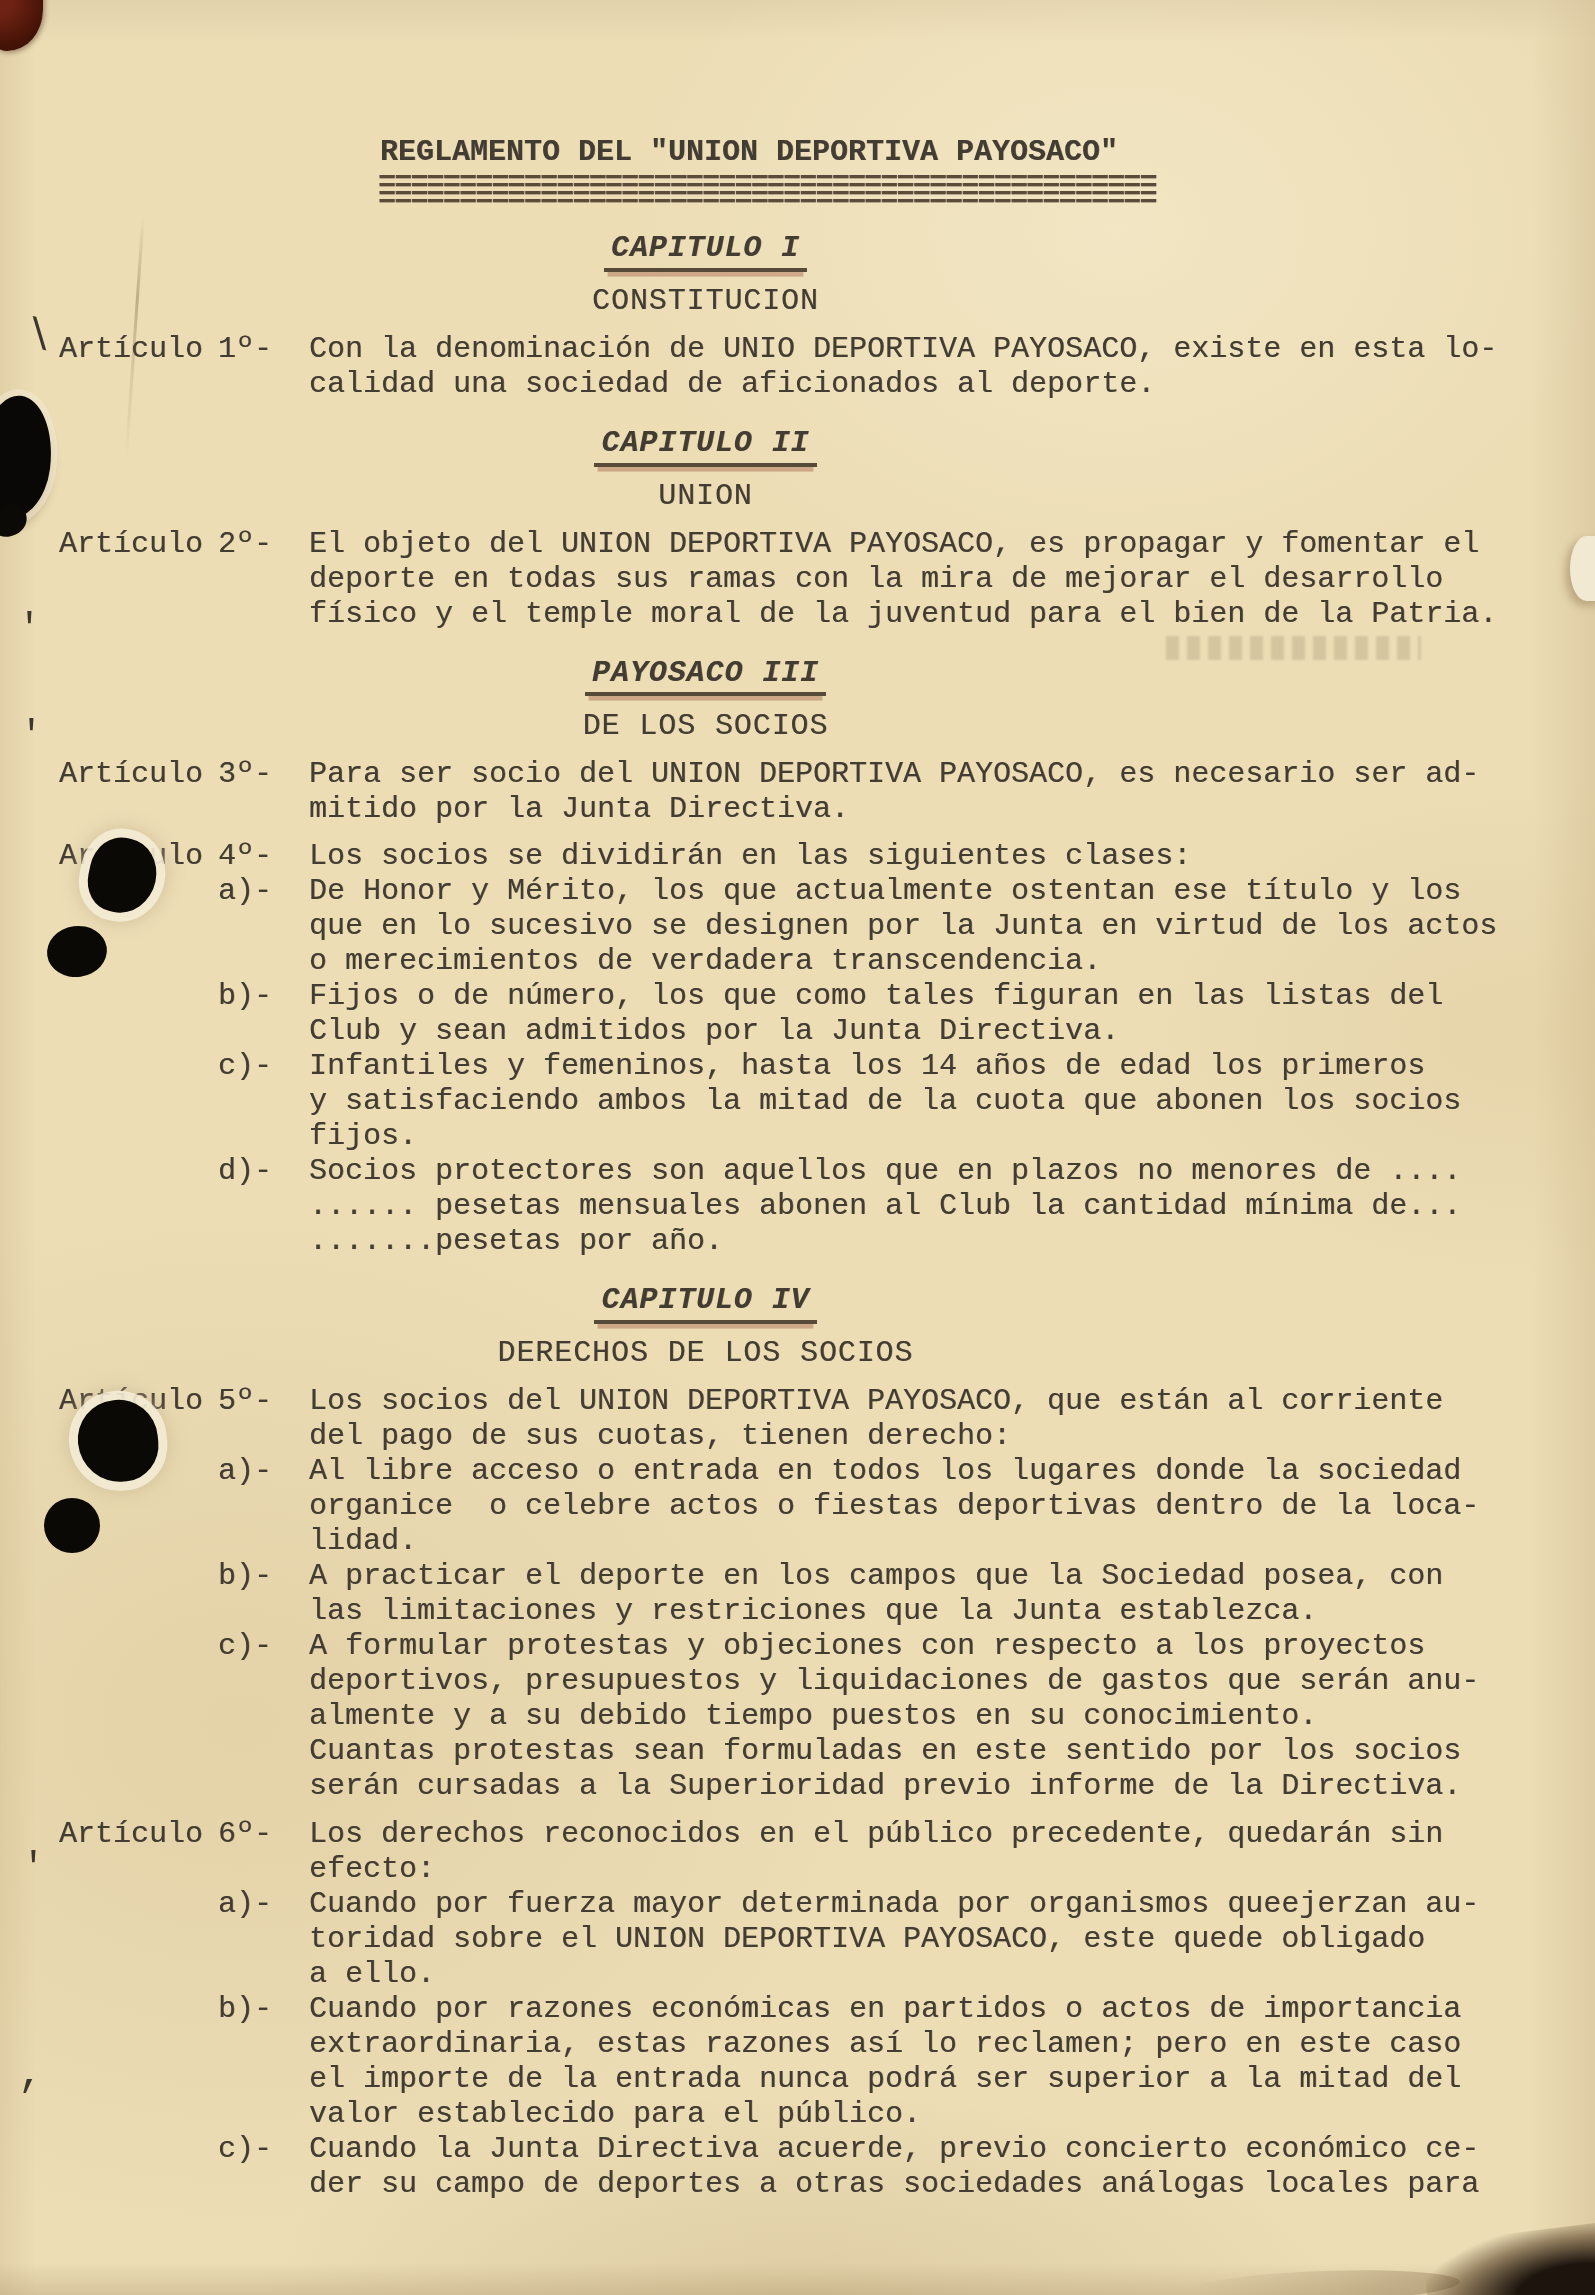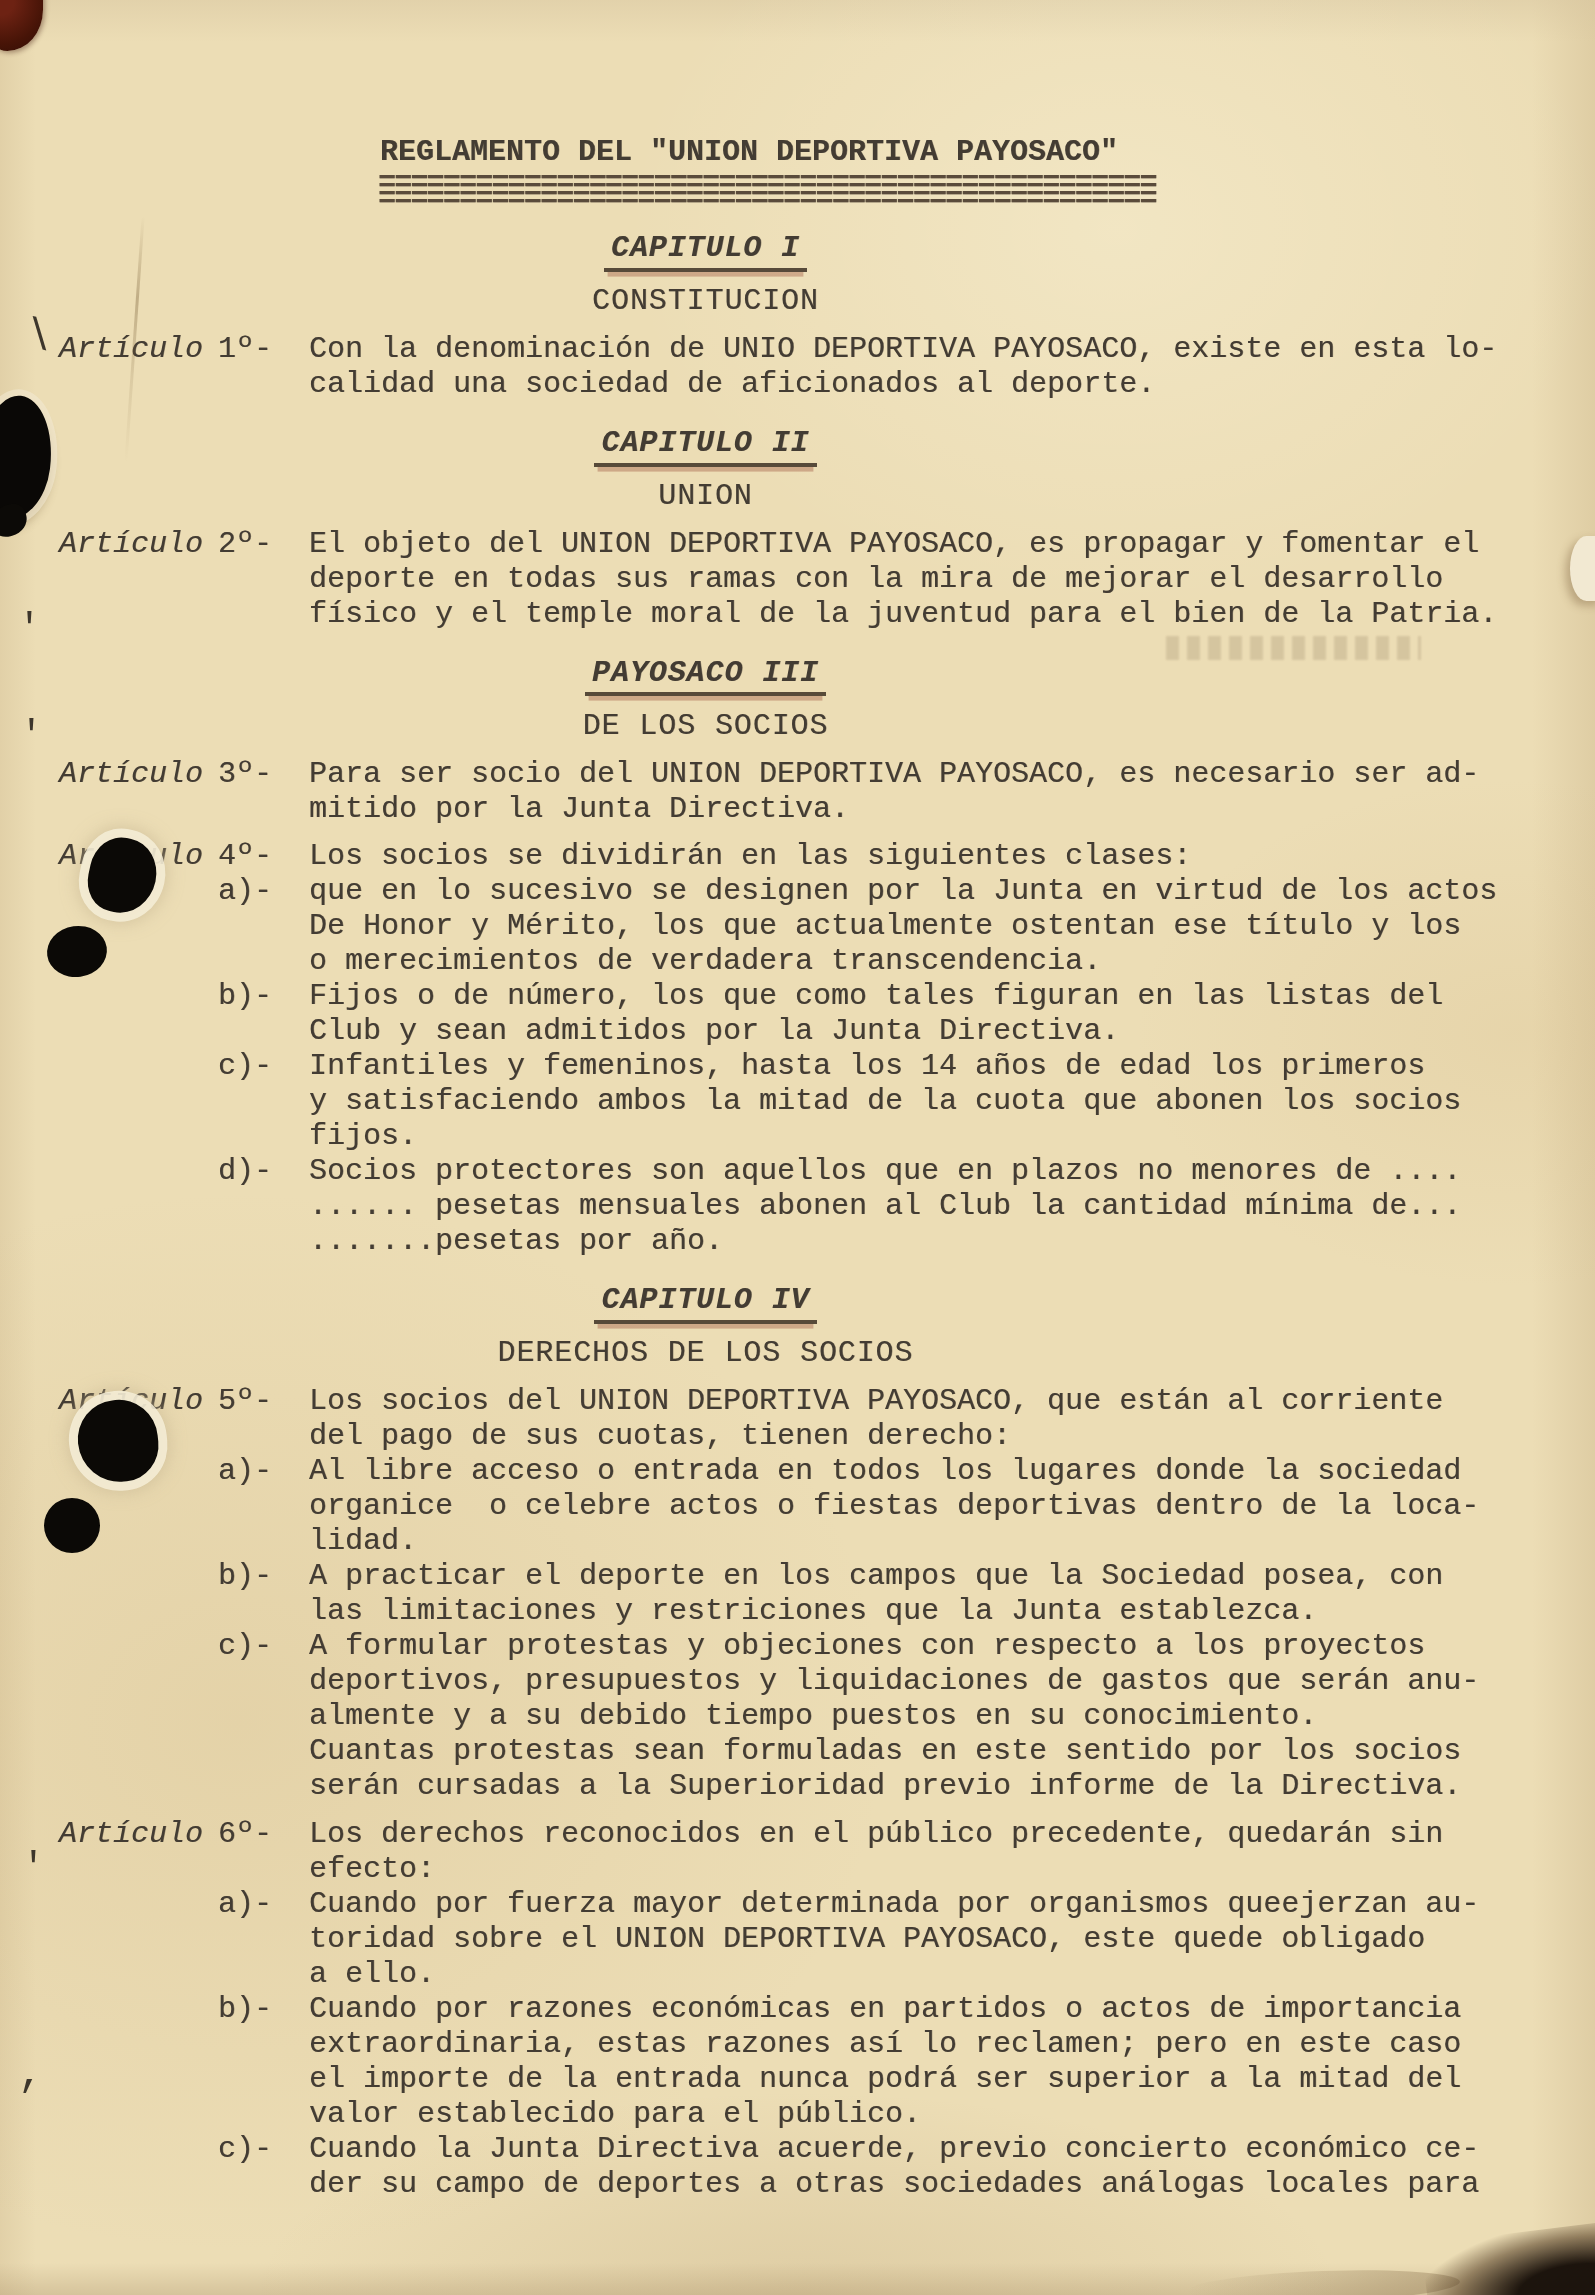--- a/index.html
+++ b/index.html
@@ -31,21 +31,21 @@
   .cap-heading{
     display:inline-block;font-weight:700;letter-spacing:0.9px;
     border-bottom:4.5px solid rgba(74,61,47,.92);
     box-shadow:0 8.2px 0 -3.6px rgba(148,70,48,.35);
     padding:0 7.3px 1.8px 7.3px;
     font-style:italic;
   }
   .sub-heading{font-weight:400;letter-spacing:0.9px;}
   .article-block{margin-top:12.7px;}
   .art-head{display:flex;}
-  .art-label{flex:none;width:159px;margin-left:59px;font-style:italic;}
+  .art-label{flex:none;width:159px;margin-left:59px;}
   .art-num{flex:none;width:91px;}
   .art-body{flex:1 1 auto;}
   .item{display:flex;margin-left:218px;}
   .item-letter{flex:none;width:91px;}
   .item-body{flex:1 1 auto;}
 
   
   .blemish{position:absolute;z-index:5;}
   .corner-stain{left:-12.7px;top:-14.5px;width:56px;height:65px;
     background:radial-gradient(circle at 25% 25%, #6d2213 20%, #471407 65%, #2e0d05 100%);
@@ -153,22 +153,22 @@
           <div class="art-head">
             <div class="art-label">Artículo</div>
             <div class="art-num">4º-</div>
             <div class="art-body">
               <div class="line">Los socios se dividirán en las siguientes clases:</div>
             </div>
           </div>
           <div class="item">
             <div class="item-letter">a)-</div>
             <div class="item-body">
+              <div class="line">De Honor y Mérito, los que actualmente ostentan ese título y los</div>
               <div class="line">que en lo sucesivo se designen por la Junta en virtud de los actos</div>
-              <div class="line">De Honor y Mérito, los que actualmente ostentan ese título y los</div>
               <div class="line">o merecimientos de verdadera transcendencia.</div>
             </div>
           </div>
           <div class="item">
             <div class="item-letter">b)-</div>
             <div class="item-body">
               <div class="line">Fijos o de número, los que como tales figuran en las listas del</div>
               <div class="line">Club y sean admitidos por la Junta Directiva.</div>
             </div>
           </div>

